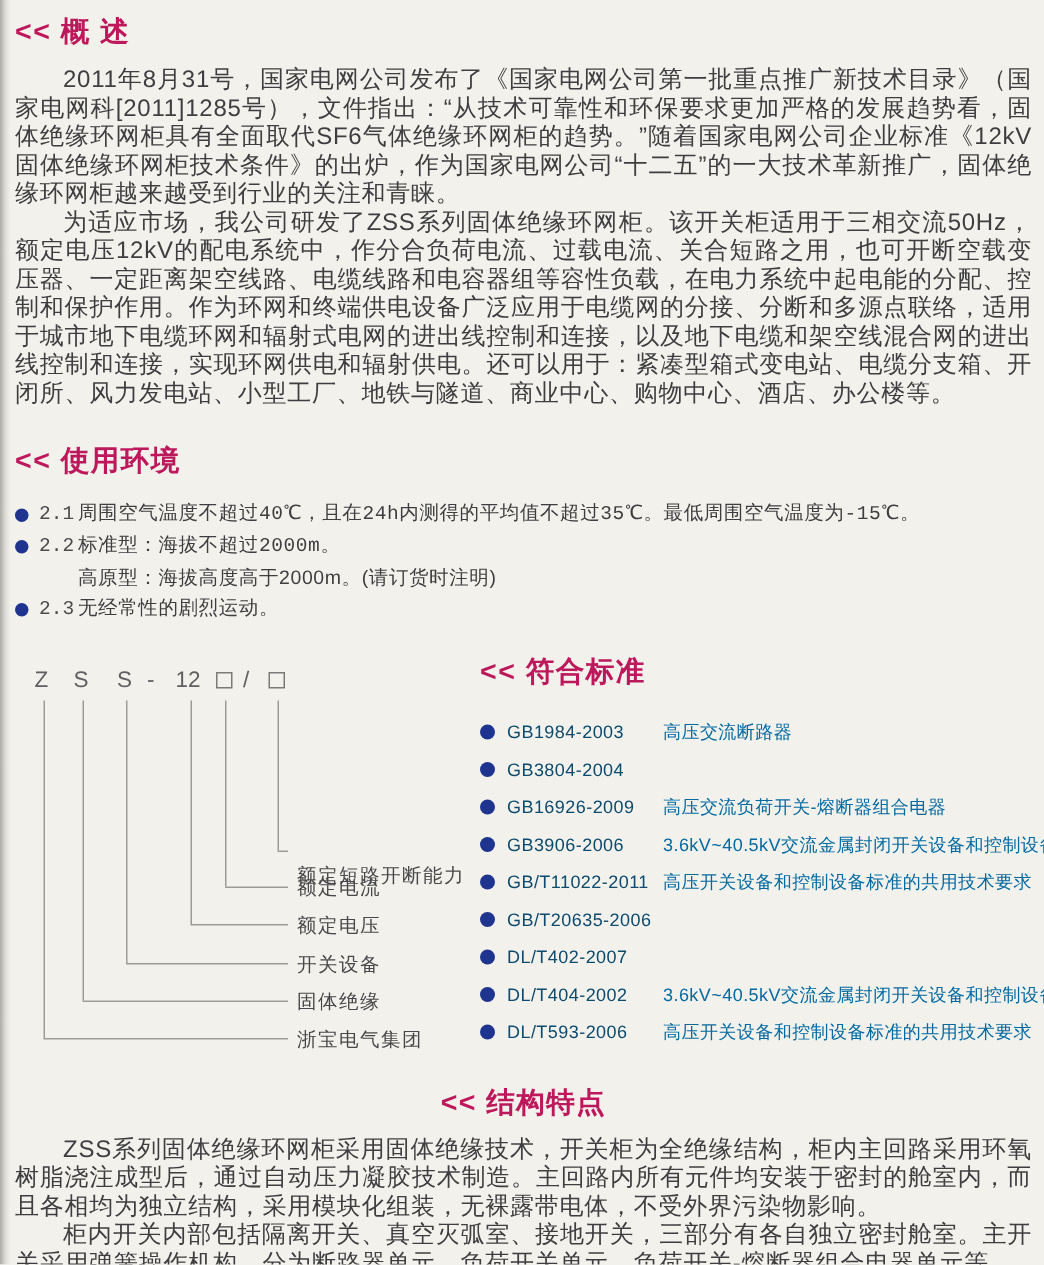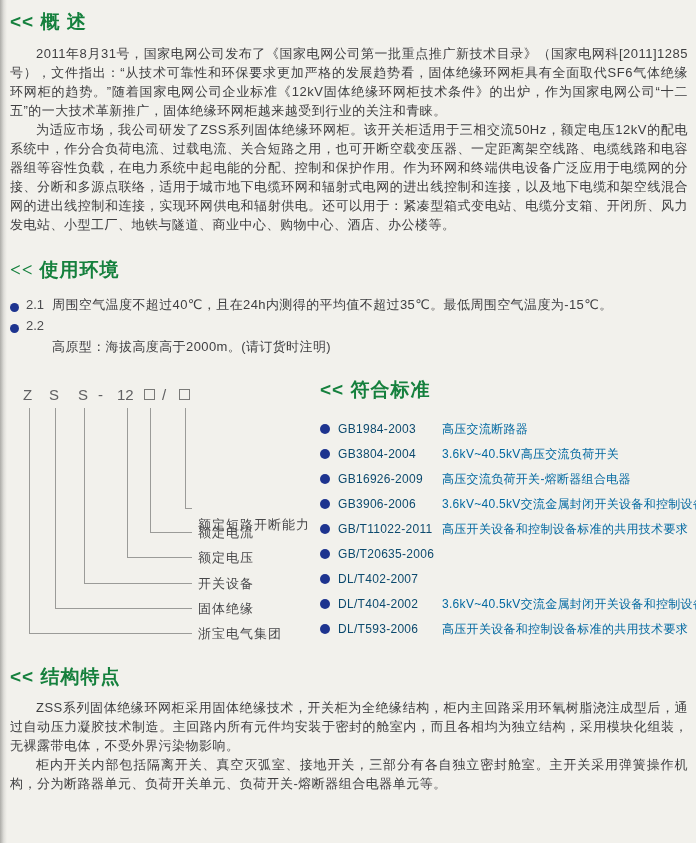--- a/index.html
+++ b/index.html
@@ -14,41 +14,41 @@
   
   body::before {
     content: "";
     position: absolute; left: 0; top: 0; bottom: 0; width: 7px;
     background: linear-gradient(to right, rgba(60,60,58,.38), rgba(60,60,58,.10) 55%, rgba(60,60,58,0));
     pointer-events: none;
   }
   .page { padding: 10px 8px 0 10px; }
 
   .sec-title {
-    color: #15803d;
+    color: #be185d;
     font-size: 19px;
     font-weight: bold;
     letter-spacing: 1px;
     line-height: 24px;
   }
 
   
   .body-p {
-    font-size: 13px;
+    font-size: 16px;
     line-height: 19px;
     text-align: justify;
     text-indent: 2em;
     letter-spacing: .5px;
   }
   .sec-overview .sec-title { margin-bottom: 10px; }
 
   
   .sec-env { margin-top: 24px; }
-  .sec-env .sec-title { margin-bottom: 14px; font-family: Liberation Serif, serif; }
-  .env-item { display: flex; align-items: center; margin-bottom: 3px; font-size: 13px; line-height: 18px; }
+  .sec-env .sec-title { margin-bottom: 14px; }
+  .env-item { display: flex; align-items: flex-start; margin-bottom: 3px; font-size: 13px; line-height: 18px; font-family: Liberation Mono, monospace; }
   .bullet {
     flex: 0 0 auto;
     width: 9px; height: 9px; border-radius: 50%;
     background: #1e348f;
     margin: 5px 7px 0 0;
   }
   .env-num { flex: 0 0 26px; color: #4c4c4e; }
   .env-text { letter-spacing: .4px; }
   .env-sub { margin: 0 0 3px 42px; font-size: 13px; line-height: 18px; letter-spacing: .4px; }
 
@@ -78,21 +78,21 @@
 
   
   .col-right .sec-title { margin-bottom: 20px; }
   .std-row { display: flex; align-items: flex-start; margin-bottom: 10px; font-size: 12px; line-height: 15px; }
   .std-row .bullet { width: 10px; height: 10px; margin: 2px 8px 0 0; }
   .std-code { flex: 0 0 104px; color: #0c4a6e; letter-spacing: .3px; }
   .std-desc { color: #0369a1; letter-spacing: .3px; white-space: nowrap; }
 
   
   .sec-structure { margin-top: 18px; }
-  .sec-structure .sec-title { margin-bottom: 9px; }
+  .sec-structure .sec-title { margin-bottom: 9px; text-align: center; }
 </style>
 </head>
 <body>
 
 <div class="page">
 
   <section class="sec-overview">
     <h2 class="sec-title">&lt;&lt; 概 述</h2>
     <p class="body-p">2011年8月31号，国家电网公司发布了《国家电网公司第一批重点推广新技术目录》（国家电网科[2011]1285号），文件指出：“从技术可靠性和环保要求更加严格的发展趋势看，固体绝缘环网柜具有全面取代SF6气体绝缘环网柜的趋势。”随着国家电网公司企业标准《12kV固体绝缘环网柜技术条件》的出炉，作为国家电网公司“十二五”的一大技术革新推广，固体绝缘环网柜越来越受到行业的关注和青睐。</p>
     <p class="body-p">为适应市场，我公司研发了ZSS系列固体绝缘环网柜。该开关柜适用于三相交流50Hz，额定电压12kV的配电系统中，作分合负荷电流、过载电流、关合短路之用，也可开断空载变压器、一定距离架空线路、电缆线路和电容器组等容性负载，在电力系统中起电能的分配、控制和保护作用。作为环网和终端供电设备广泛应用于电缆网的分接、分断和多源点联络，适用于城市地下电缆环网和辐射式电网的进出线控制和连接，以及地下电缆和架空线混合网的进出线控制和连接，实现环网供电和辐射供电。还可以用于：紧凑型箱式变电站、电缆分支箱、开闭所、风力发电站、小型工厂、地铁与隧道、商业中心、购物中心、酒店、办公楼等。</p>
@@ -101,22 +101,28 @@
   <section class="sec-env">
     <h2 class="sec-title">&lt;&lt; 使用环境</h2>
     <div class="env-item">
       <span class="bullet"></span>
       <span class="env-num">2.1</span>
       <span class="env-text">周围空气温度不超过40℃，且在24h内测得的平均值不超过35℃。最低周围空气温度为-15℃。</span>
     </div>
     <div class="env-item">
       <span class="bullet"></span>
       <span class="env-num">2.2</span>
+      <span class="env-text">标准型：海拔不超过2000m。</span>
     </div>
     <div class="env-sub">高原型：海拔高度高于2000m。(请订货时注明)</div>
+    <div class="env-item">
+      <span class="bullet"></span>
+      <span class="env-num">2.3</span>
+      <span class="env-text">无经常性的剧烈运动。</span>
+    </div>
   </section>
 
   <div class="two-col">
 
     <div class="col-left">
 
       <div class="diagram">
 
         <span class="sym" style="left:13px">Z</span>
         <span class="sym" style="left:39px">S</span>
@@ -153,21 +159,20 @@
       <h2 class="sec-title">&lt;&lt; 符合标准</h2>
 
       <div class="std-row">
         <span class="bullet"></span>
         <span class="std-code">GB1984-2003</span>
         <span class="std-desc">高压交流断路器</span>
       </div>
       <div class="std-row">
         <span class="bullet"></span>
         <span class="std-code">GB3804-2004</span>
-        <span class="std-desc">3.6kV~40.5kV高压交流负荷开关</span>
       </div>
       <div class="std-row">
         <span class="bullet"></span>
         <span class="std-code">GB16926-2009</span>
         <span class="std-desc">高压交流负荷开关-熔断器组合电器</span>
       </div>
       <div class="std-row">
         <span class="bullet"></span>
         <span class="std-code">GB3906-2006</span>
         <span class="std-desc">3.6kV~40.5kV交流金属封闭开关设备和控制设备</span>

